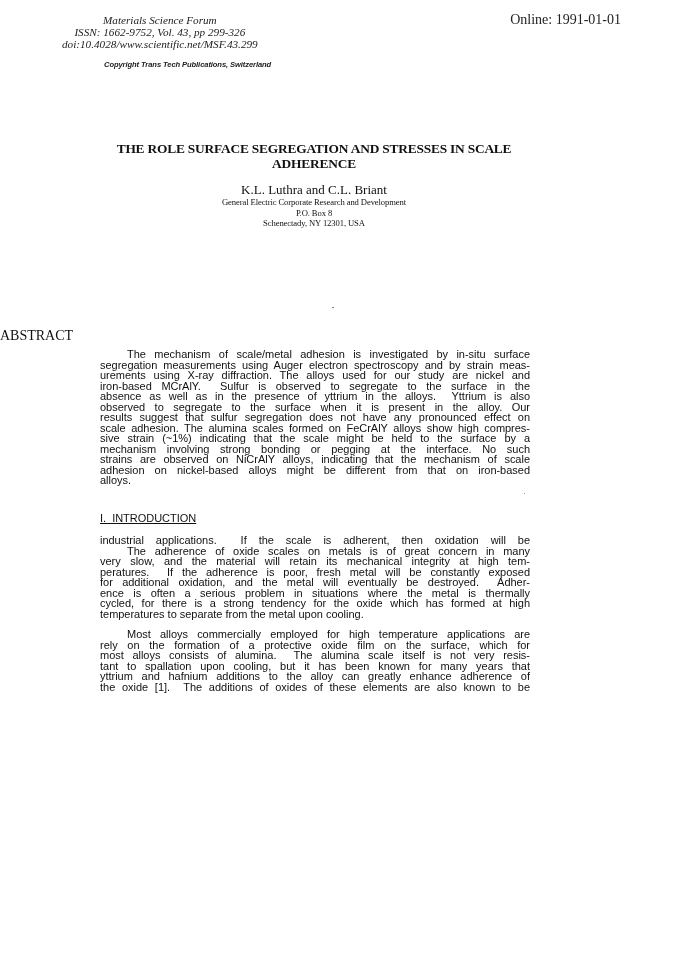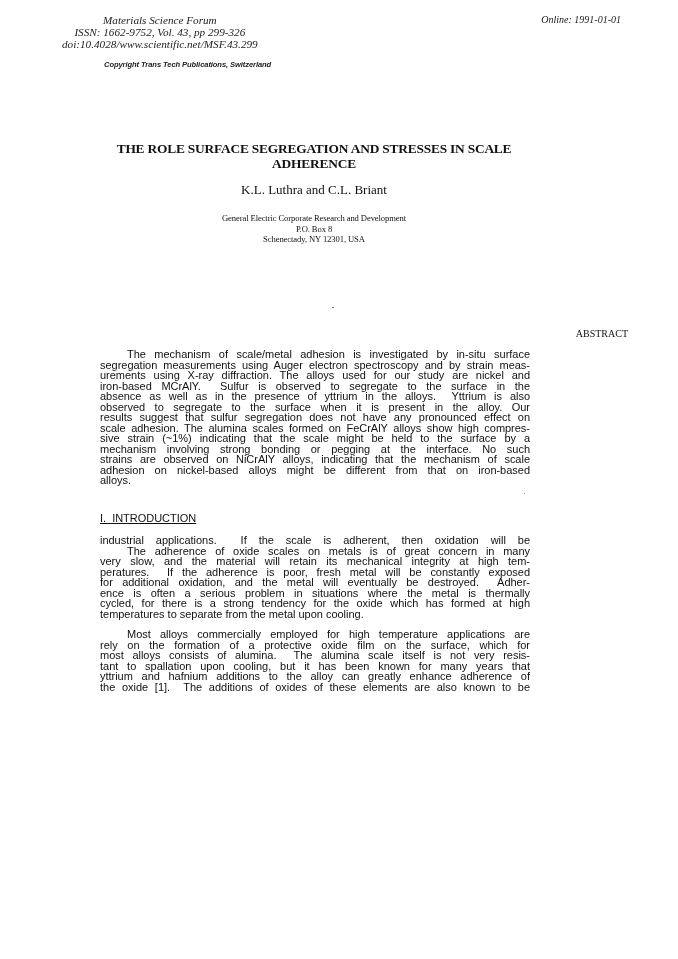--- a/index.html
+++ b/index.html
@@ -4,22 +4,22 @@
 <style>
   html, body { margin: 0; padding: 0; background: #ffffff; }
   body { width: 678px; height: 959px; position: relative; overflow: hidden; color: #111; }
   .header-left {
     position: absolute; left: 62px; top: 14px;
     font-family: "Liberation Serif", serif; font-style: italic;
     font-size: 11.2px; line-height: 12px; color: #222; text-align: center;
   }
   .header-right {
     position: absolute; right: 57px; top: 14px;
-    font-family: "Liberation Serif", serif; font-style: italic;
-    font-size: 10px; line-height: 12px; color: #222;
+    font-family: "Liberation Serif", serif; 
+    font-size: 14px; line-height: 12px; color: #222;
   }
   .copyright-stamp {
     position: absolute; left: 104px; top: 61px;
     font-family: "Liberation Sans", sans-serif; font-style: italic; font-weight: bold;
     font-size: 7.6px; letter-spacing: -0.1px; color: #222; transform: scaleY(0.85);
     transform-origin: left top;
   }
   .title-block {
     position: absolute; left: 0; top: 141px; width: 628px; text-align: center;
     font-family: Liberation Serif, serif;
@@ -27,30 +27,30 @@
   .title {
     font-weight: bold; font-size: 13.4px; line-height: 15px; margin: 0;
     letter-spacing: -0.2px; color: #111;
   }
   .authors {
     margin-top: 11px; font-size: 13px; line-height: 15px; color: #111;
   }
   .affil {
     font-size: 8.6px; line-height: 10.5px; color: #111; letter-spacing: -0.1px;
   }
-  .affil.first { margin-top: 16px; }
+  .affil.first { margin-top: 0; }
   .dot-mark { position: absolute; left: 332px; top: 307px; width: 2px; height: 1px; background: #777; }
   .dot-mark2 { position: absolute; left: 524px; top: 493px; width: 1px; height: 1px; background: #999; }
   .mono {
     font-family: Liberation Sans, sans-serif; font-size: 11px; line-height: 10.5px;
     color: #111; letter-spacing: -0.02px;
   }
   .abstract-heading {
-    position: absolute; left: 0; top: 328px; width: 628px; text-align: right;
-    font-family: "Liberation Serif", serif; font-size: 10px; color: #111;
+    position: absolute; left: 0; top: 328px; width: 628px; text-align: left;
+    font-family: "Liberation Serif", serif; font-size: 14px; color: #111;
   }
   .para {
     position: absolute; left: 100px; width: 430px; margin: 0;
   }
   .para .line {
     display: block; white-space: pre; text-align: justify; text-align-last: justify;
     height: 10.5px;
   }
   .para .line.last { text-align-last: left; }
   .para .line.indent { padding-left: 27px; }

